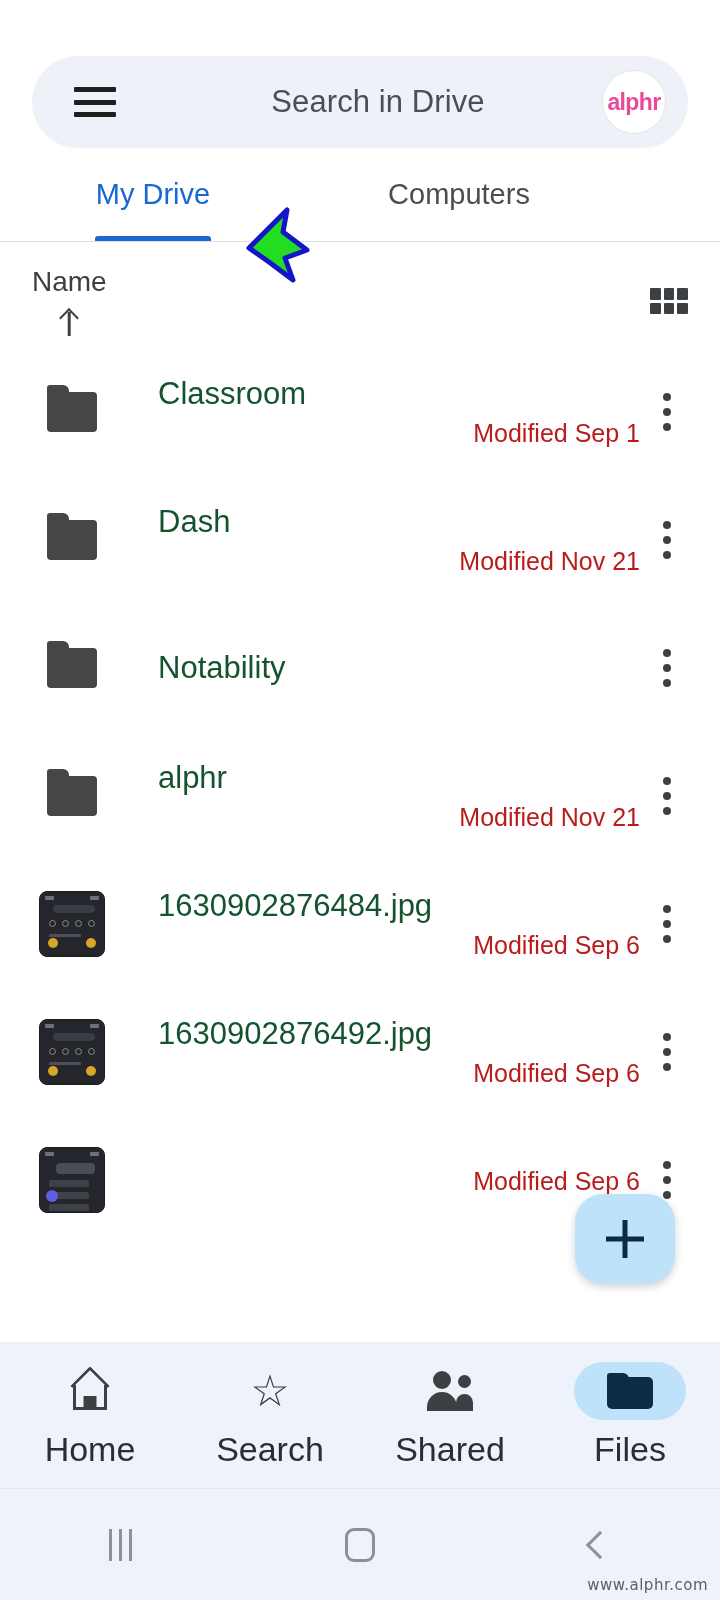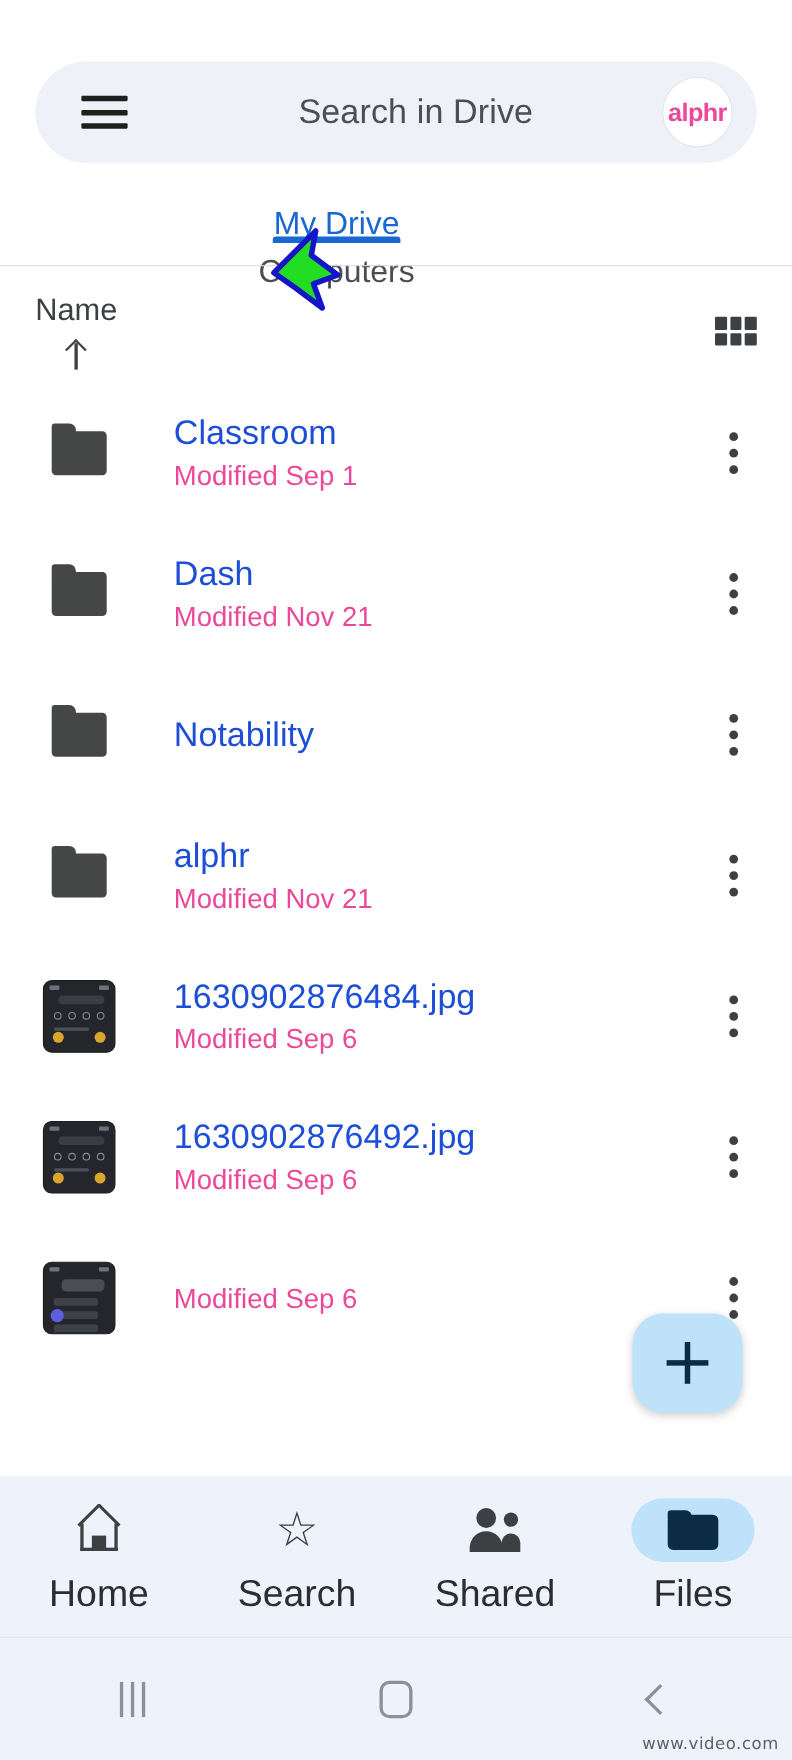--- a/index.html
+++ b/index.html
@@ -79,26 +79,25 @@
     font-size: 23px;
     font-weight: 700;
     color: #ec4899;
     letter-spacing: -0.6px;
     white-space: nowrap;
   }
 
   
   .tabs {
     position: absolute;
-    top: 178px;
+    top: 168px;
     left: 0;
     width: 612px;
     height: 74px;
     display: flex;
-    flex-direction: column;
   }
   .tab {
     flex: 1 1 50%;
     position: relative;
     display: flex;
     align-items: flex-start;
     justify-content: center;
     padding-top: 10px;
     cursor: pointer;
   }
@@ -330,31 +329,32 @@
     background: #ffffff;
   }
 
   .row .texts {
     flex: 1 1 auto;
     margin-left: 50px;
     min-width: 0;
   }
   .row .title {
     font-size: 31px;
-    color: #1d4ed8;
+    color: #14532d;
     line-height: 40px;
     white-space: nowrap;
     overflow: hidden;
   }
   .row .sub {
     font-size: 25px;
-    color: #ec4899;
+    color: #b91c1c;
     line-height: 36px;
     margin-top: 1px;
     white-space: nowrap;
+    text-align: right;
   }
   .kebab {
     flex: 0 0 auto;
     width: 54px;
     height: 60px;
     display: flex;
     flex-direction: column;
     align-items: center;
     justify-content: center;
     gap: 7px;
@@ -798,20 +798,20 @@
           <i></i>
           <i></i>
         </span>
     </div>
     <div class="sysbtn">
       <span class="ic-homebtn"></span>
     </div>
     <div class="sysbtn">
       <span class="ic-back"></span>
     </div>
-    <div class="watermark">www.video.com</div>
+    <div class="watermark">www.alphr.com</div>
   </div>
 
   <svg class="cursor" viewBox="0 0 70 78">
     <path d="M6 42 L44 4 L40 26 L64 44 L42 52 L50 74 L26 56 Z" fill="#22dd22" stroke="#1414c8" stroke-width="5" stroke-linejoin="round"></path>
   </svg>
 
 </div>
 
 </body></html>

